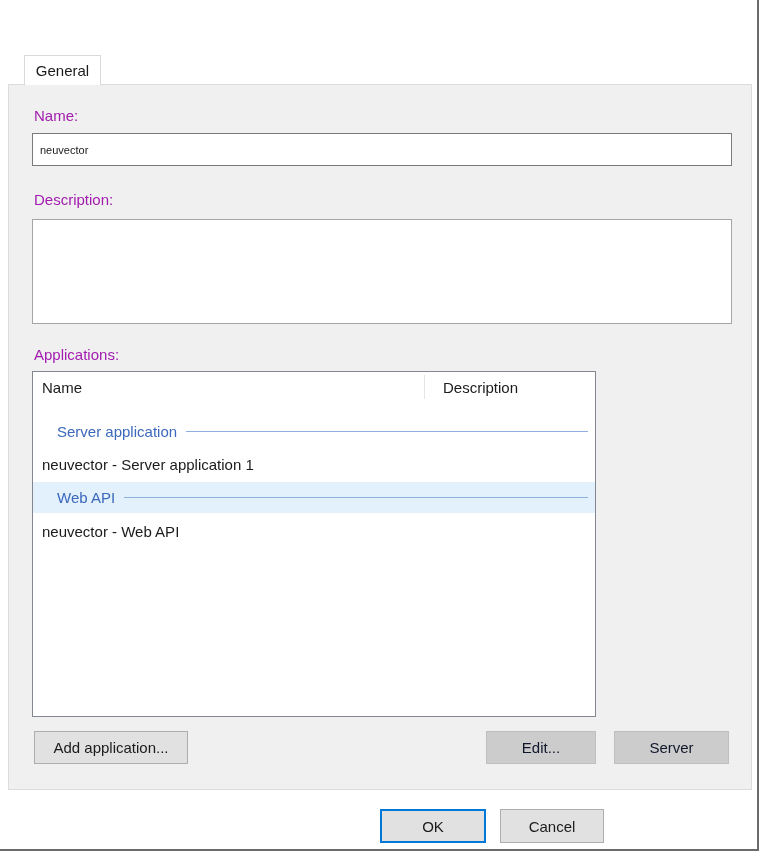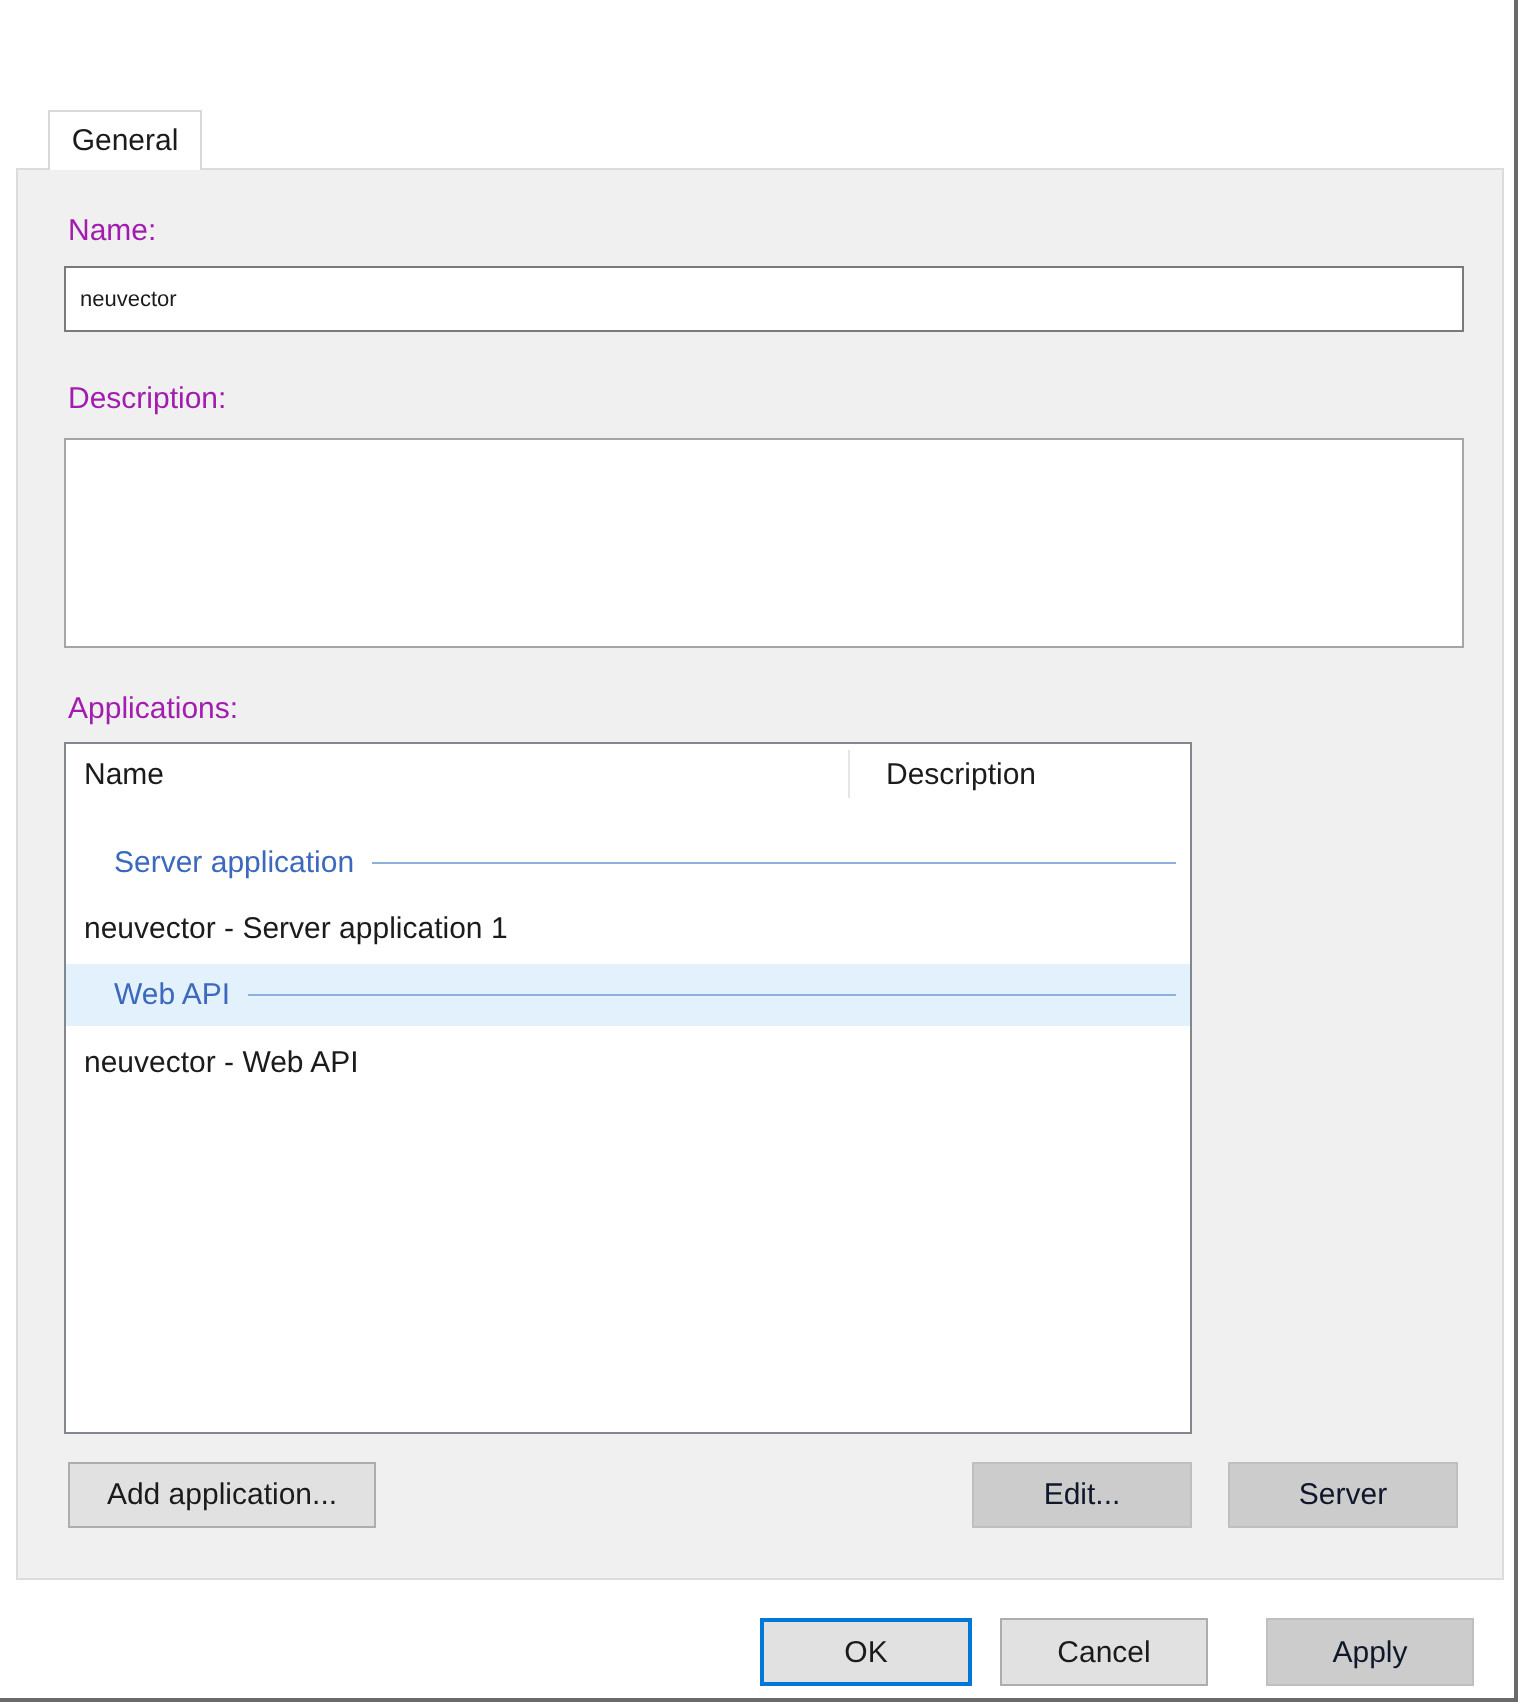--- a/index.html
+++ b/index.html
@@ -135,18 +135,17 @@
     </div>
 
     <div class="btn btn-add">Add application...</div>
     <div class="btn btn-edit disabled" aria-disabled="true">Edit...</div>
     <div class="btn btn-remove disabled" aria-disabled="true">Server</div>
 
   </div>
 
   <div class="btn btn-ok">OK</div>
   <div class="btn btn-cancel">Cancel</div>
-  <div class="btn btn-apply disabled" aria-disabled="true">Apply</div>
 
   <div class="frame-right"></div>
   <div class="frame-bottom"></div>
 
 </div>
 
 </body></html>

